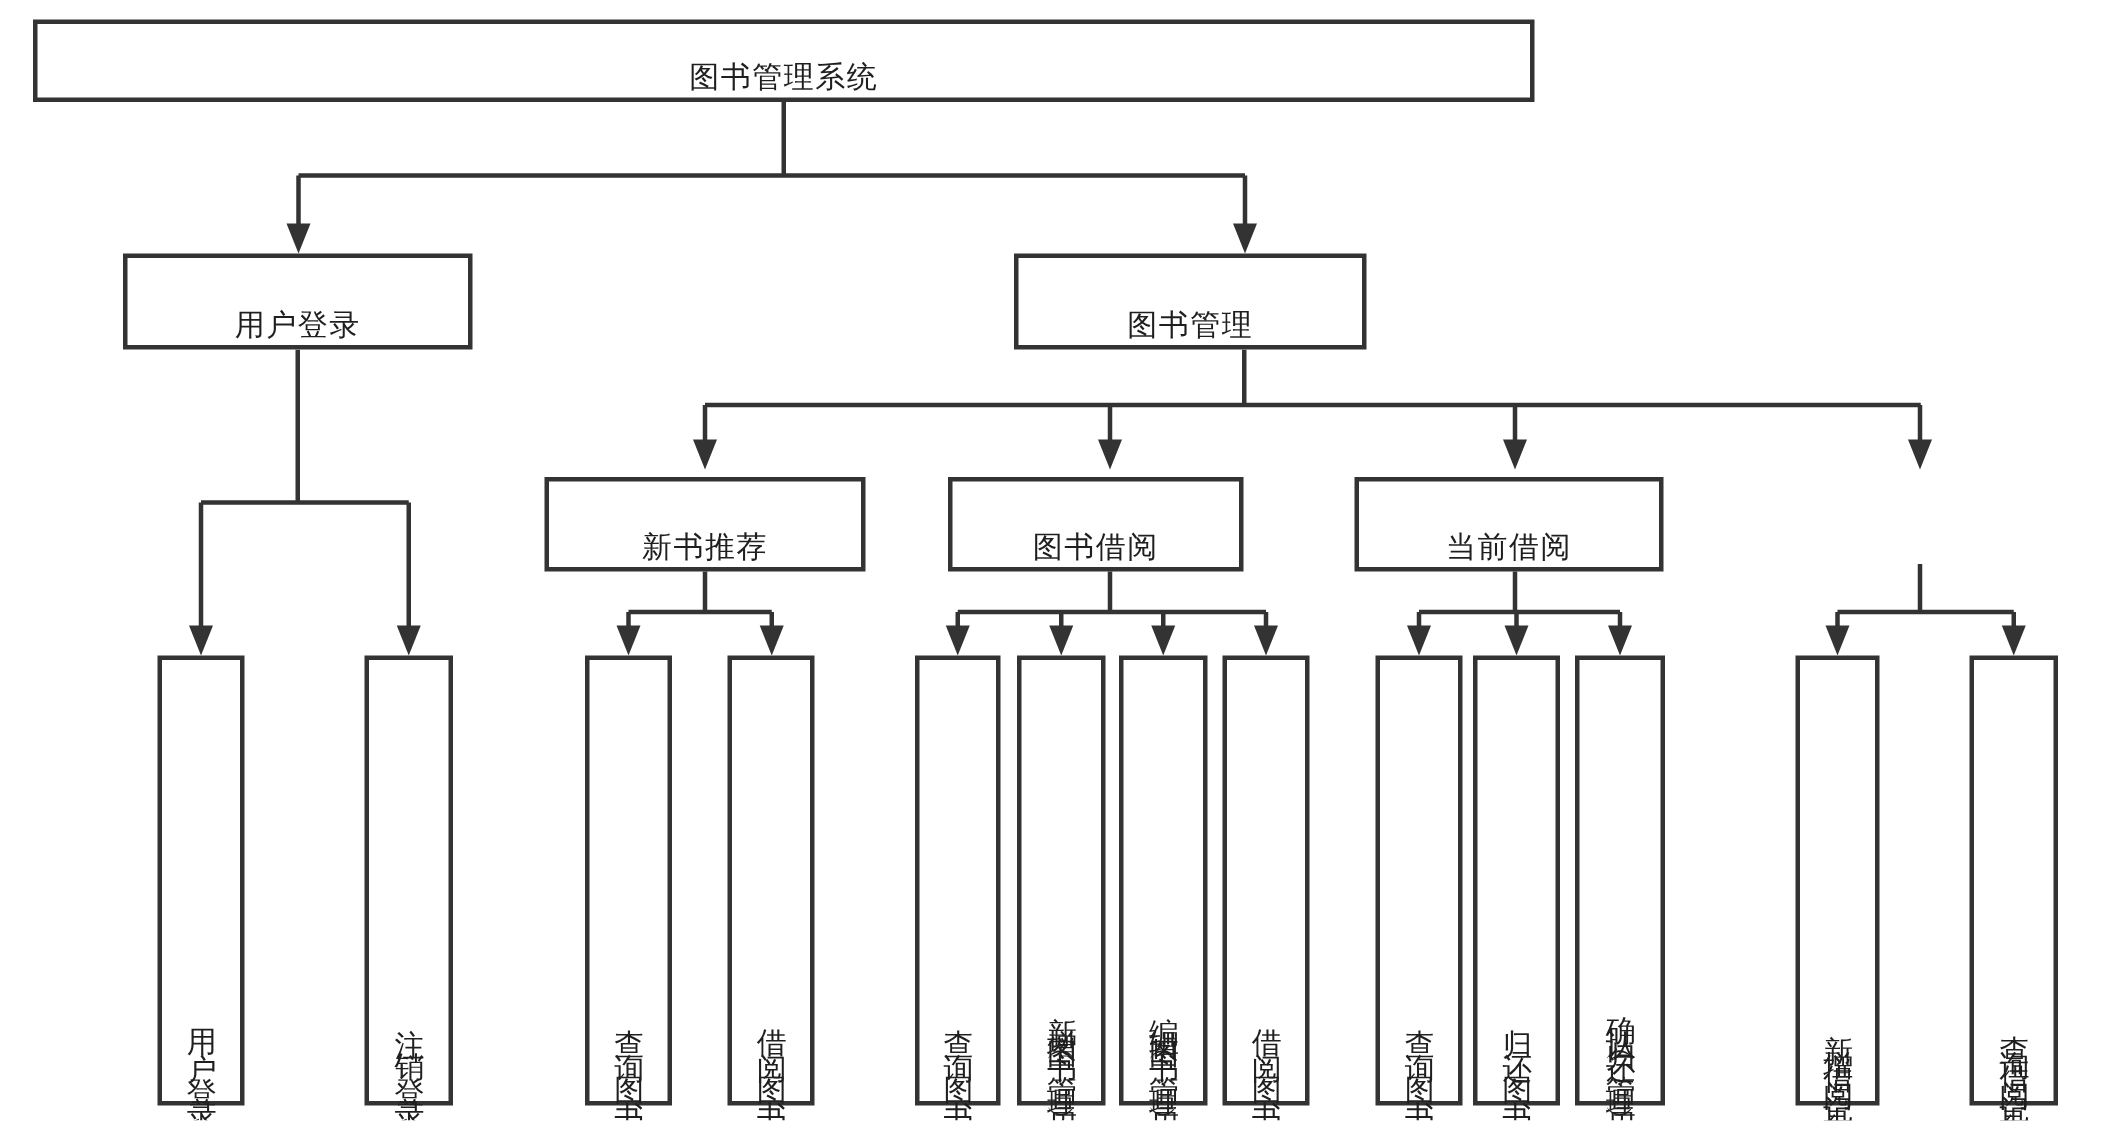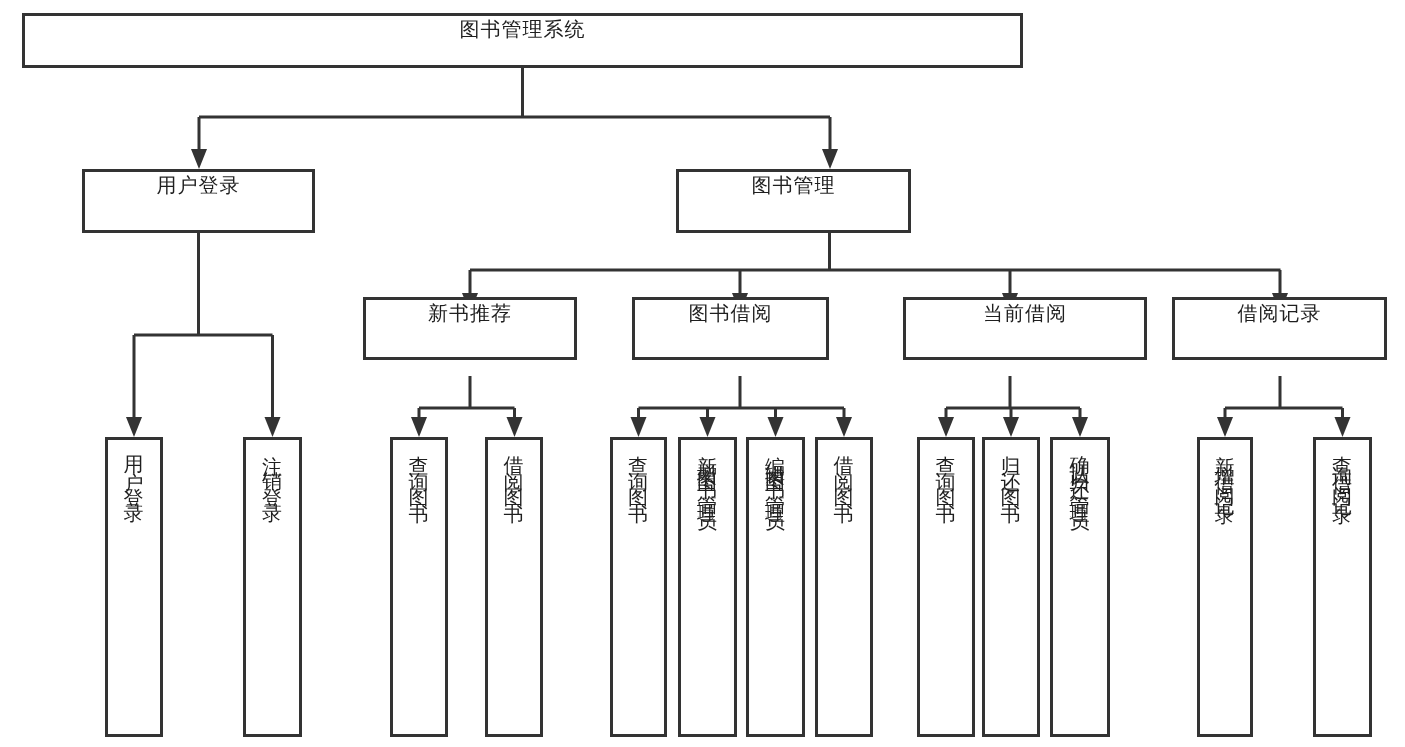--- a/index.html
+++ b/index.html
@@ -5,26 +5,26 @@
   html,body{margin:0;padding:0;background:#ffffff;}
   #stage{
     position:relative;width:1405px;height:747px;background:#ffffff;overflow:hidden;
     font-family:"Liberation Sans","DejaVu Sans",sans-serif;color:#1f1f1f;
   }
   #wires{position:absolute;left:0;top:0;width:1405px;height:747px;}
   #wires path{stroke:#333333;stroke-width:3;fill:none;}
   #wires polygon{fill:#333333;stroke:none;}
   .node{
     position:absolute;box-sizing:border-box;border:3px solid #333333;background:#ffffff;
-    display:flex;align-items:flex-start;justify-content:center;
+    display:flex;align-items:flex-end;justify-content:center;
     font-size:20px;letter-spacing:1px;color:#1f1f1f;z-index:2;
   }
   .root{left:22px;top:13px;width:1001px;height:55px;}
   .lvl2{top:169px;height:64px;}
-  .group{top:297px;height:63px;}
+  .group{top:318px;height:63px;}
   .leaf{top:437px;height:300px;}
   .leaf span{
     writing-mode:vertical-rl;text-orientation:mixed;
     font-size:20px;letter-spacing:16px;line-height:1;
   }
   .leaf.mid span{letter-spacing:10px;}
   .leaf.long span{letter-spacing:8px;}
   #watermark{
     position:absolute;left:1188px;top:714px;z-index:5;
     font-size:19px;letter-spacing:0.5px;color:#9c9c9c;
@@ -84,25 +84,22 @@
   <div class="node lvl2" style="left:676px;width:235px">
     <span>图书管理</span>
   </div>
 
   <div class="node group" style="left:363px;width:214px">
     <span>新书推荐</span>
   </div>
   <div class="node group" style="left:632px;width:197px">
     <span>图书借阅</span>
   </div>
-  <div class="node group" style="left:903px;width:244px">
+  <div class="node group" style="left:903px;width:206px">
     <span>当前借阅</span>
-  </div>
-  <div class="node group" style="left:1172px;width:215px">
-    <span>借阅记录</span>
   </div>
 
   <div class="node leaf" style="left:105px;width:58px">
     <span>用户登录</span>
   </div>
   <div class="node leaf" style="left:243px;width:59px">
     <span>注销登录</span>
   </div>
 
   <div class="node leaf" style="left:390px;width:58px">

